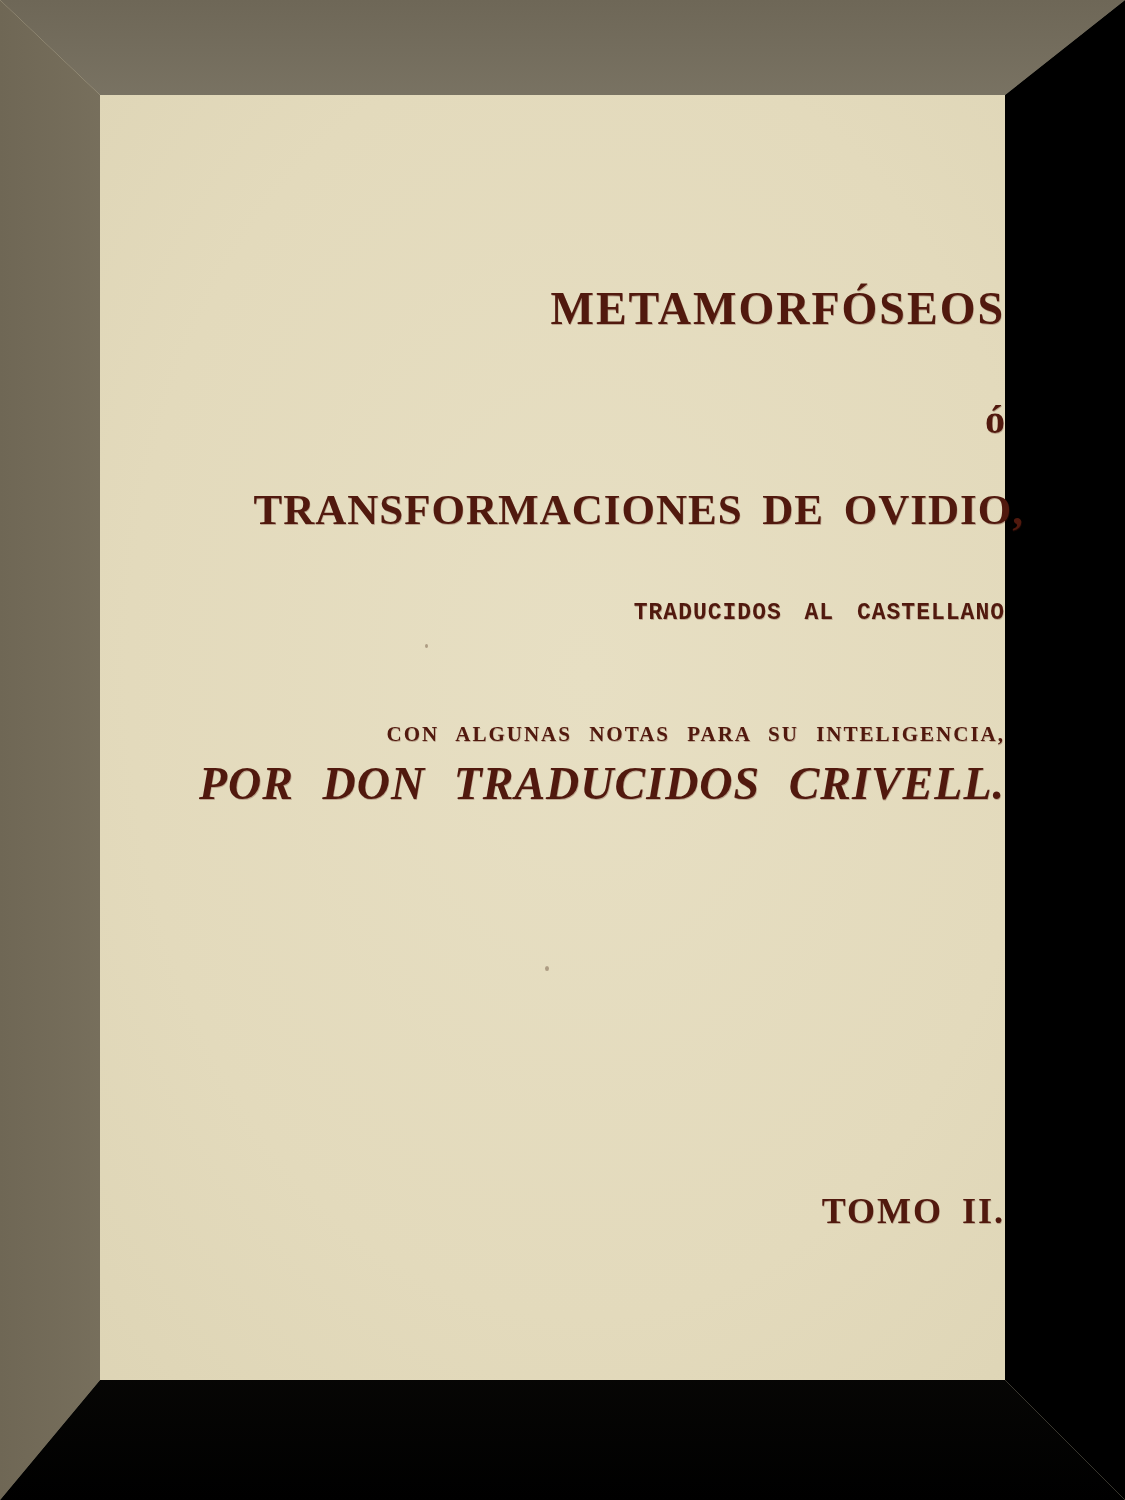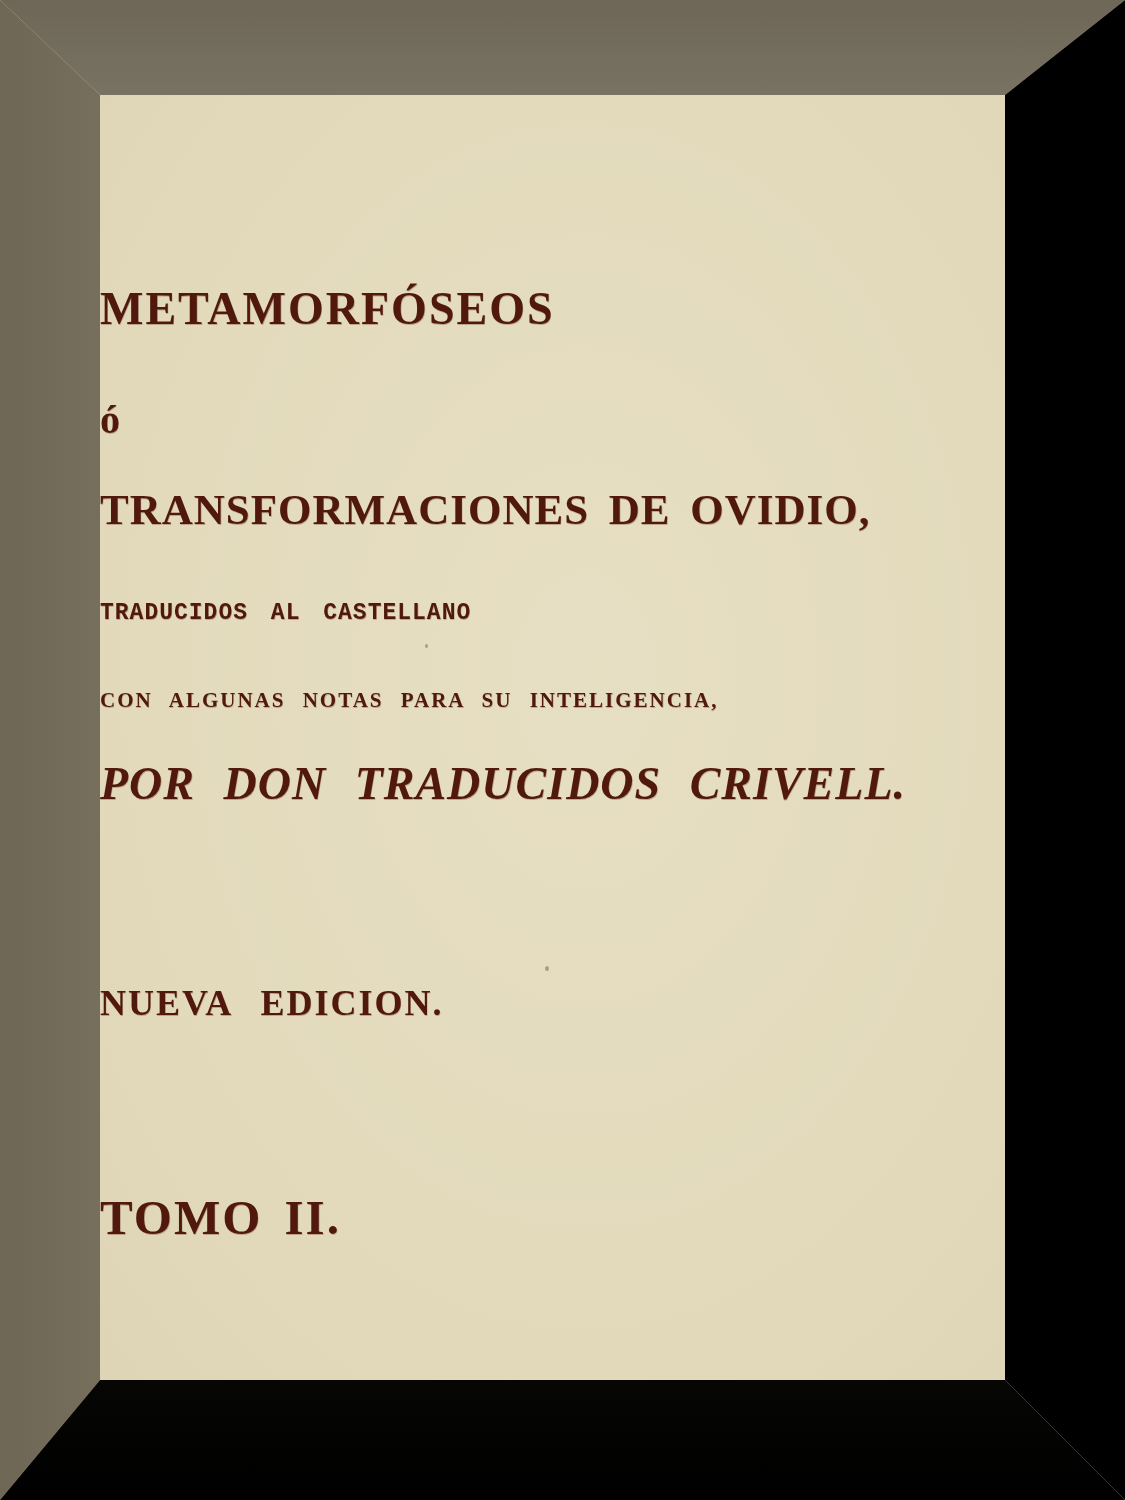--- a/index.html
+++ b/index.html
@@ -33,35 +33,35 @@
     clip-path: polygon(0px 1500px, 100px 1380px, 1005px 1380px, 1125px 1500px);
   }
   
   .content {
     position: absolute;
     left: 100px; right: 120px; top: 95px; bottom: 120px;
   }
   .line {
     position: absolute;
     left: 0; width: 100%;
-    text-align: left;
+    text-align: right;
     color: #51190e;
     font-weight: bold;
     line-height: 1;
     white-space: nowrap;
     text-shadow: 0.6px 0.6px 0 rgba(81,25,14,0.28);
   }
   .l-title      { top: 191px; font-size: 46px; letter-spacing: 2px; }
   .l-conj       { top: 305px; font-size: 40px; letter-spacing: 0; }
-  .l-subtitle   { top: 393px; font-size: 43px; letter-spacing: 1px; word-spacing: 8px; }
+  .l-subtitle   { top: 393px; font-size: 43px; letter-spacing: 1px; word-spacing: 8px; padding-left: 19px; }
   .l-trad       { top: 507px; font-size: 23px; letter-spacing: 1px; word-spacing: 8px; font-family: Liberation Mono, monospace; }
-  .l-notas      { top: 595px; font-size: 21px; letter-spacing: 2px; word-spacing: 10px; }
+  .l-notas      { top: 629px; font-size: 21px; letter-spacing: 2px; word-spacing: 10px; }
   .l-author     { top: 666px; font-size: 46px; font-style: italic; letter-spacing: 1px; word-spacing: 16px; }
   .l-edition    { top: 890px; font-size: 36px; letter-spacing: 2px; word-spacing: 18px; }
-  .l-volume     { top: 1098px; font-size: 49px; letter-spacing: 2px; word-spacing: 8px; }
+  .l-volume     { top: 1098px; font-size: 36px; letter-spacing: 2px; word-spacing: 8px; }
   
   .speck {
     position: absolute;
     border-radius: 50%;
     background: rgba(90, 60, 40, 0.4);
   }
   .speck-1 { left: 445px; top: 871px; width: 4px; height: 5px; }
   .speck-2 { left: 325px; top: 549px; width: 3px; height: 4px; }
 </style>
 </head>
@@ -80,21 +80,20 @@
     <div class="line l-conj">ó</div>
 
     <div class="line l-subtitle">TRANSFORMACIONES DE OVIDIO,</div>
 
     <div class="line l-trad">TRADUCIDOS AL CASTELLANO</div>
 
     <div class="line l-notas">CON ALGUNAS NOTAS PARA SU INTELIGENCIA,</div>
 
     <div class="line l-author">POR DON TRADUCIDOS CRIVELL.</div>
 
-    <div class="line l-edition">NUEVA EDICION.</div>
 
     <div class="line l-volume">TOMO II.</div>
 
     <div class="speck speck-1"></div>
     <div class="speck speck-2"></div>
   </div>
 
 </div>
 
 </body></html>

